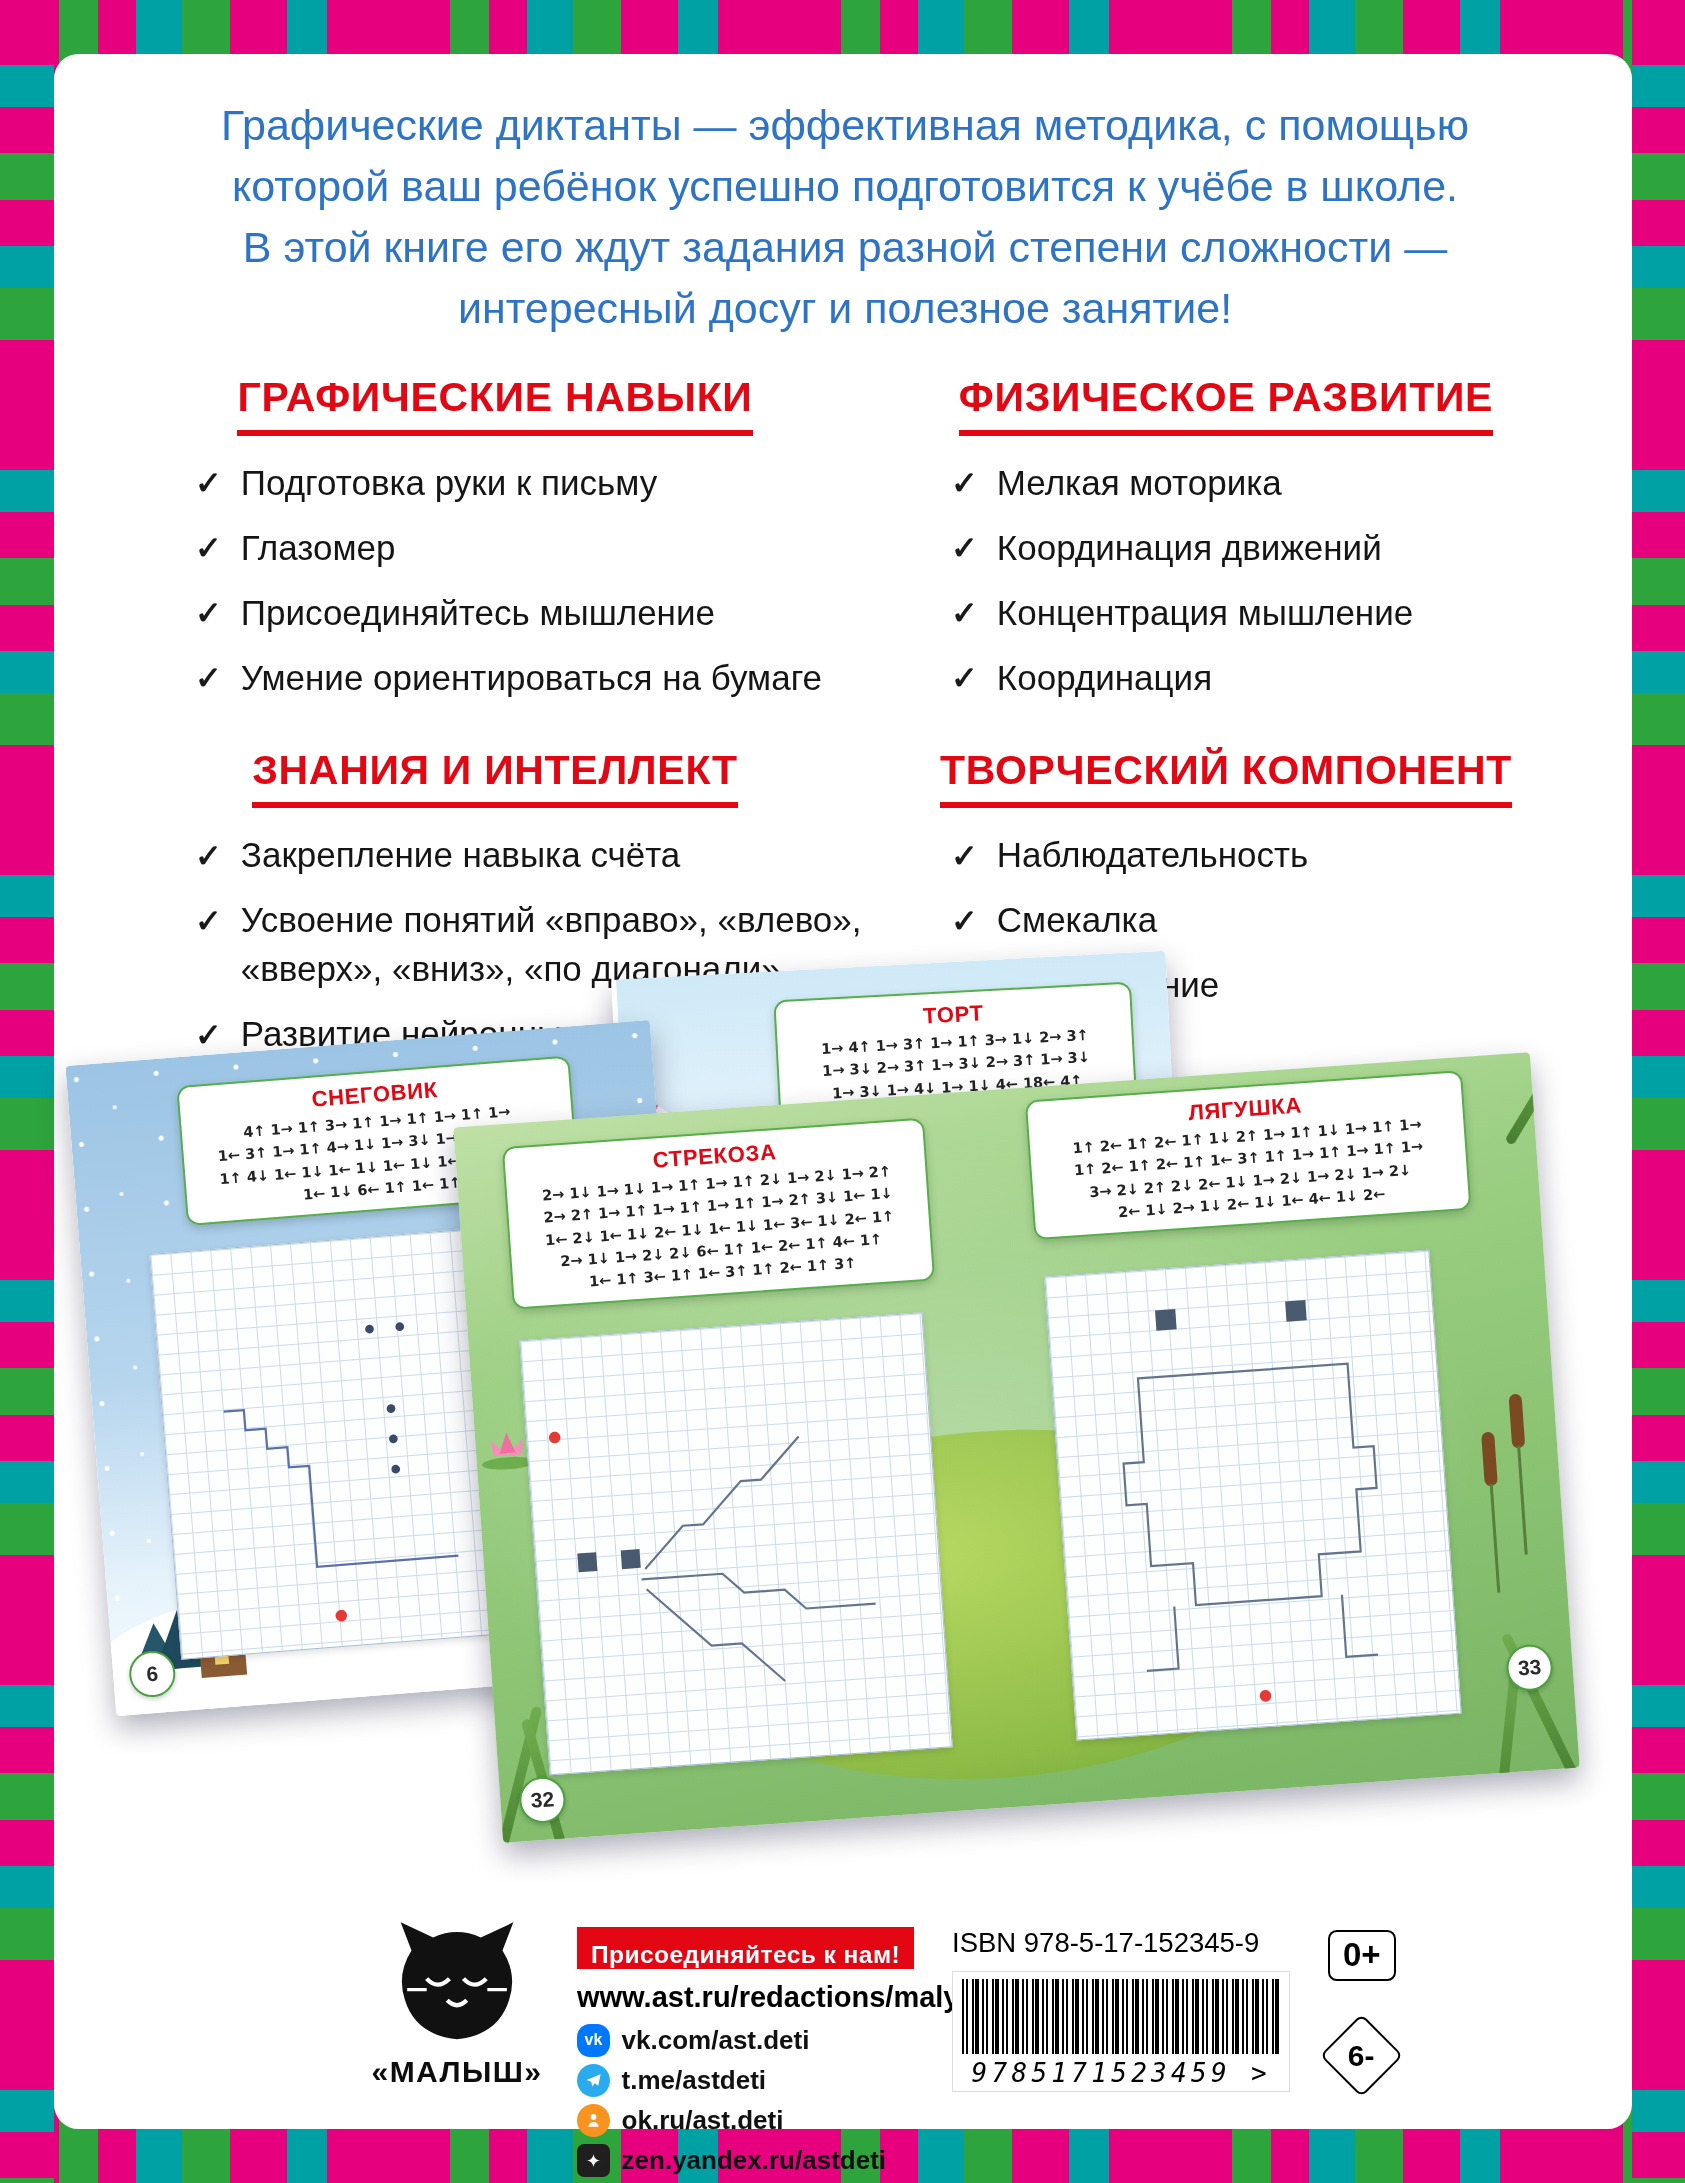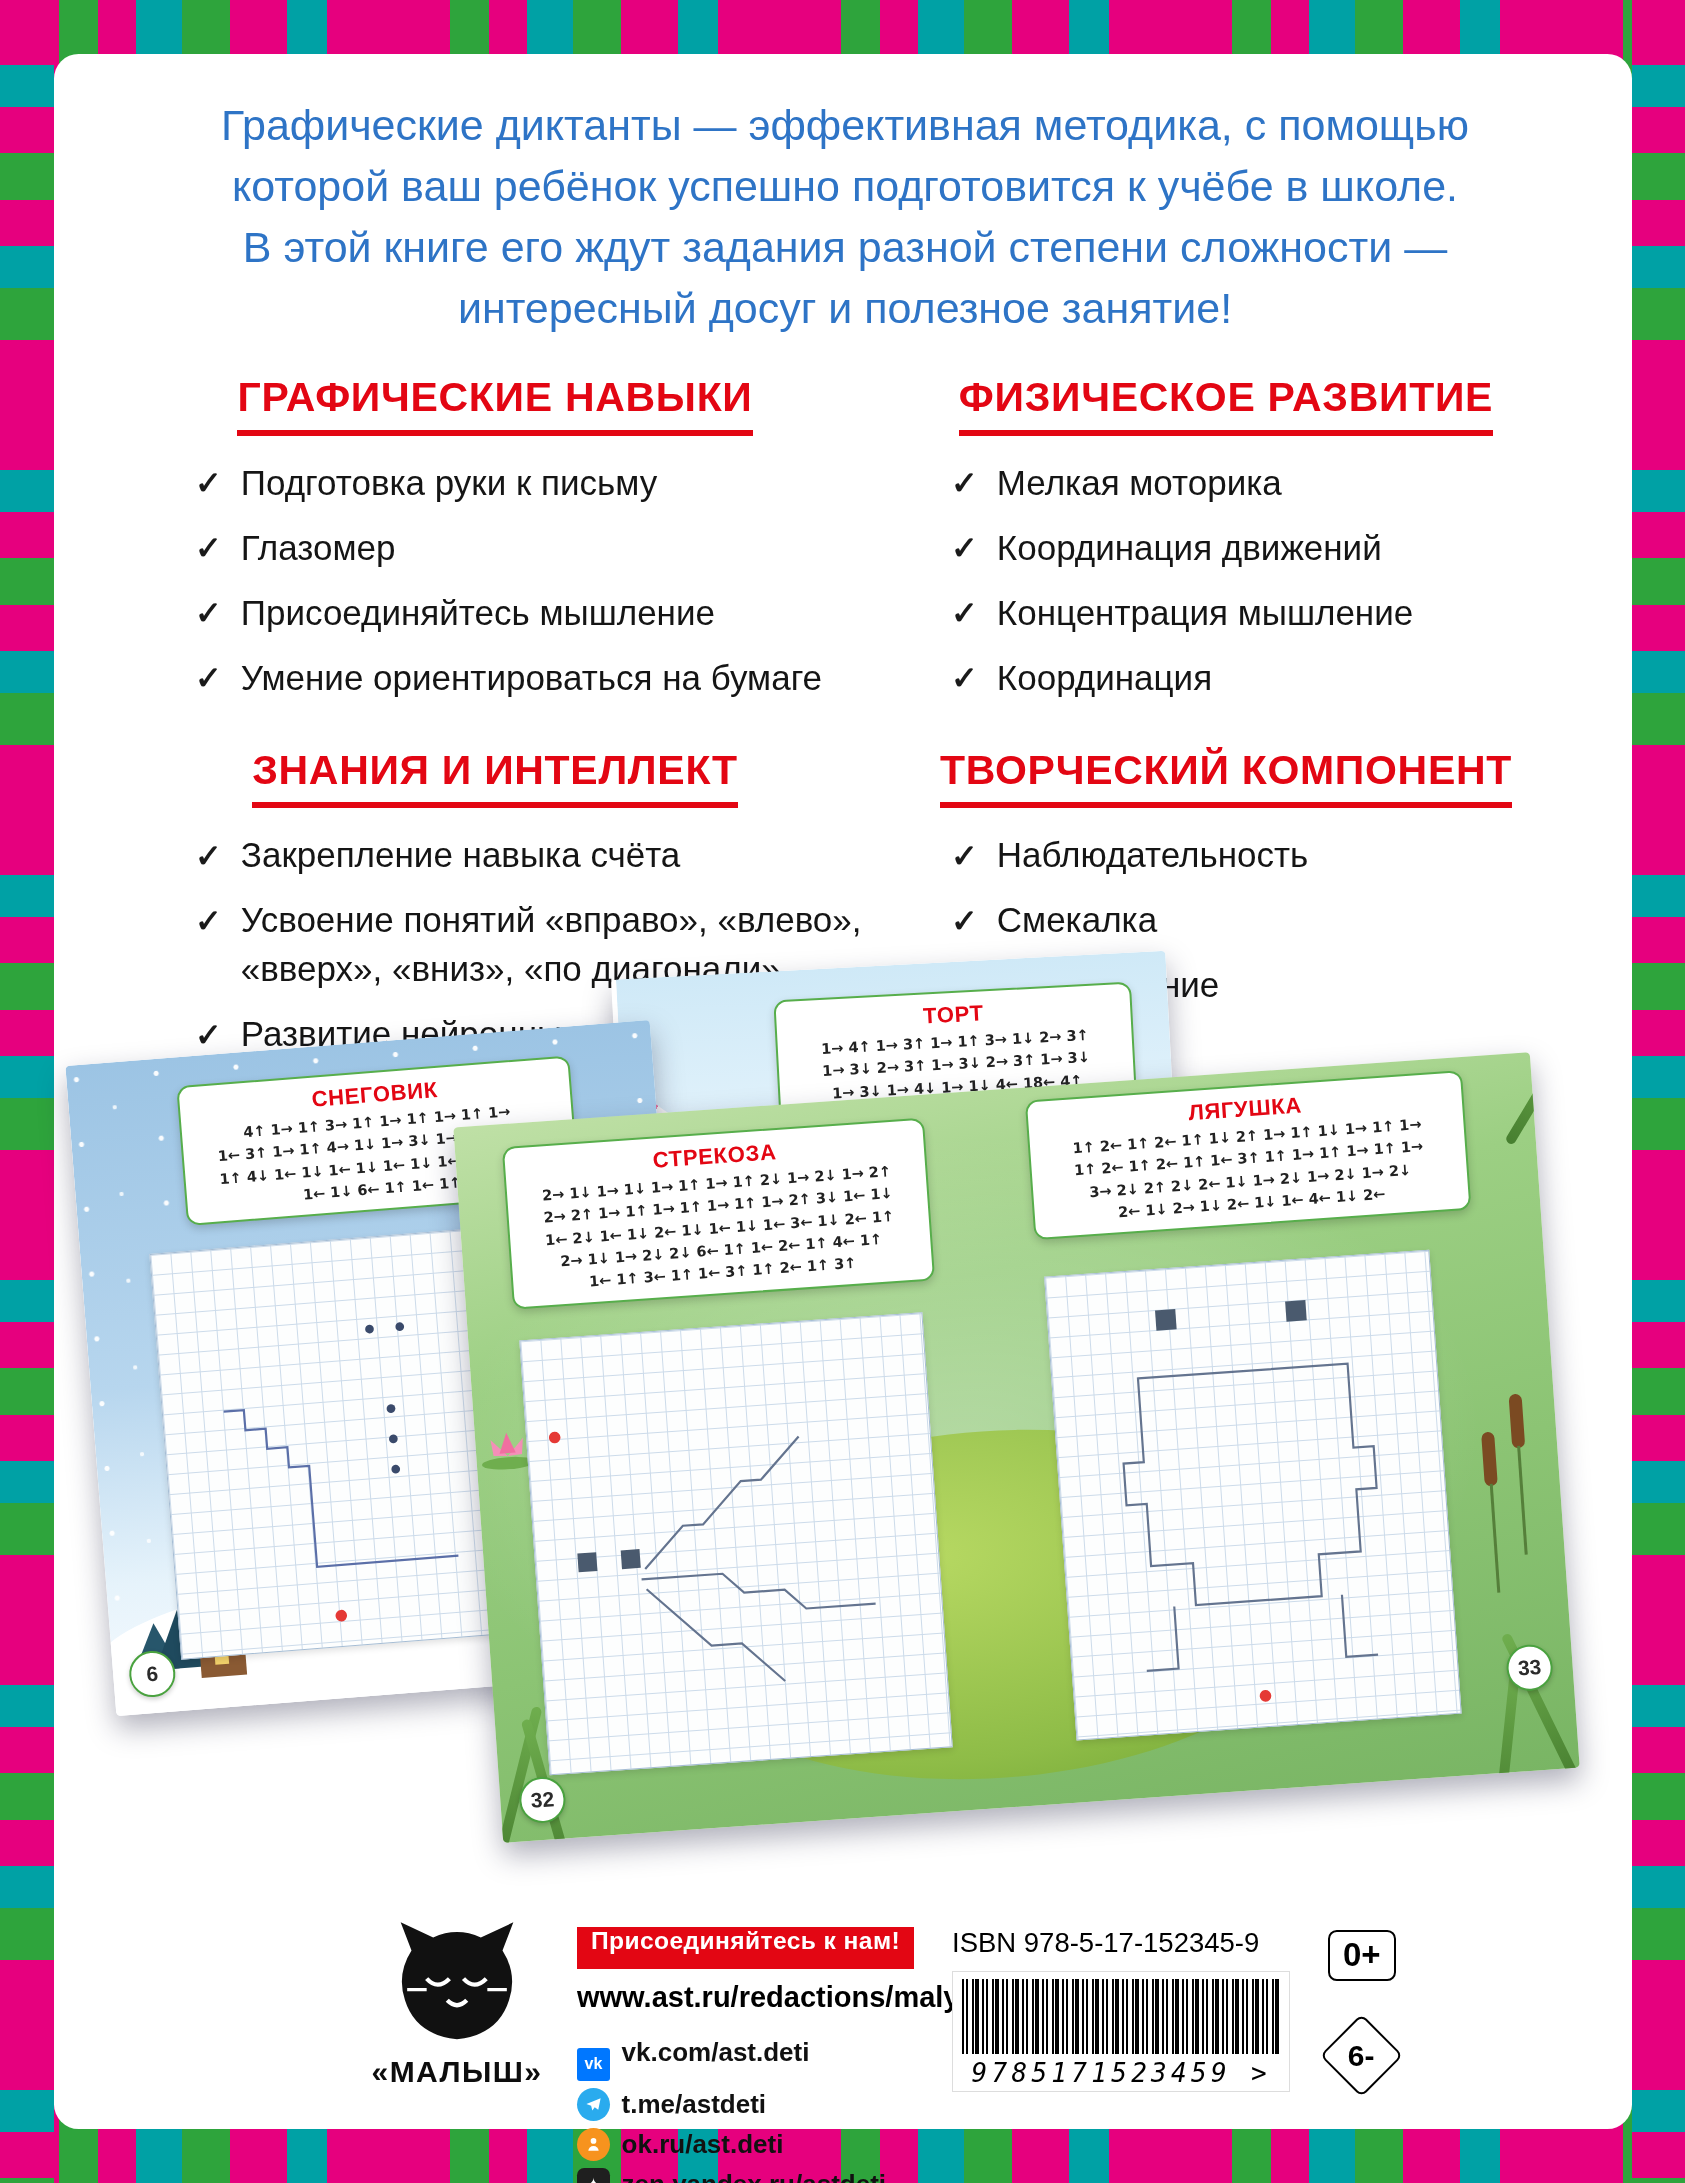--- a/index.html
+++ b/index.html
@@ -80,27 +80,27 @@
     border:2.2px solid #4aa23f;display:flex;align-items:center;justify-content:center;
     font-size:21px;font-weight:700;color:#2b2b2b;box-shadow:0 2.2px 5.8px rgba(0,0,0,.2);}
 
   
   .logo-block{position:absolute;left:316px;top:1860px;width:174px;text-align:center;}
   .logo-block svg{width:130px;height:138px;}
   .logo-text{font-size:30px;font-weight:900;letter-spacing:1.4px;color:#0d0d0d;margin-top:1.4px;}
 
   .mid-block{position:absolute;left:523px;top:1873px;width:362px;}
   .join-banner{width:337px;height:42px;background:#e30613;color:#fff;font-weight:700;
-    font-size:24.6px;display:flex;align-items:flex-start;justify-content:center;letter-spacing:0.4px;}
+    font-size:24.6px;display:flex;align-items:flex-end;justify-content:center;letter-spacing:0.4px;}
   .website{font-size:29px;font-weight:700;color:#000;margin-top:11.6px;}
   .socials{margin-top:10px;display:flex;flex-direction:column;gap:7.2px;}
   .social-row{display:flex;align-items:center;gap:11.6px;font-size:26px;font-weight:600;color:#111;}
   .sicon{width:33px;height:33px;display:flex;align-items:center;justify-content:center;
     color:#fff;font-weight:700;font-size:16px;flex:0 0 auto;}
-  .sicon.vk{background:#0077ff;border-radius:3px;margin-top:24px;}
+  .sicon.vk{background:#0077ff;border-radius:13px;}
   .sicon.tg{background:#2aabee;border-radius:50%;}
   .sicon.ok{background:#f7931e;border-radius:50%;}
   .sicon.zen{background:#1f1f1f;border-radius:7.2px;}
   .sicon svg{width:19px;height:19px;}
 
   .isbn-block{position:absolute;left:898px;top:1873px;width:340px;}
   .isbn-text{font-size:27.5px;color:#000;}
   .barcode{margin-top:11.6px;background:#fff;padding:7.2px 8.7px 2.9px;width:319px;border:0.7px solid #ddd;font-style:italic;}
   .bars{height:75px;
     background:repeating-linear-gradient(90deg,#000 0 2.2px,#fff 2.2px 4.3px,#000 4.3px 5.8px,#fff 5.8px 10px,#000 10px 11.6px,#fff 11.6px 13px,#000 13px 16.6px,#fff 16.6px 20px);}

